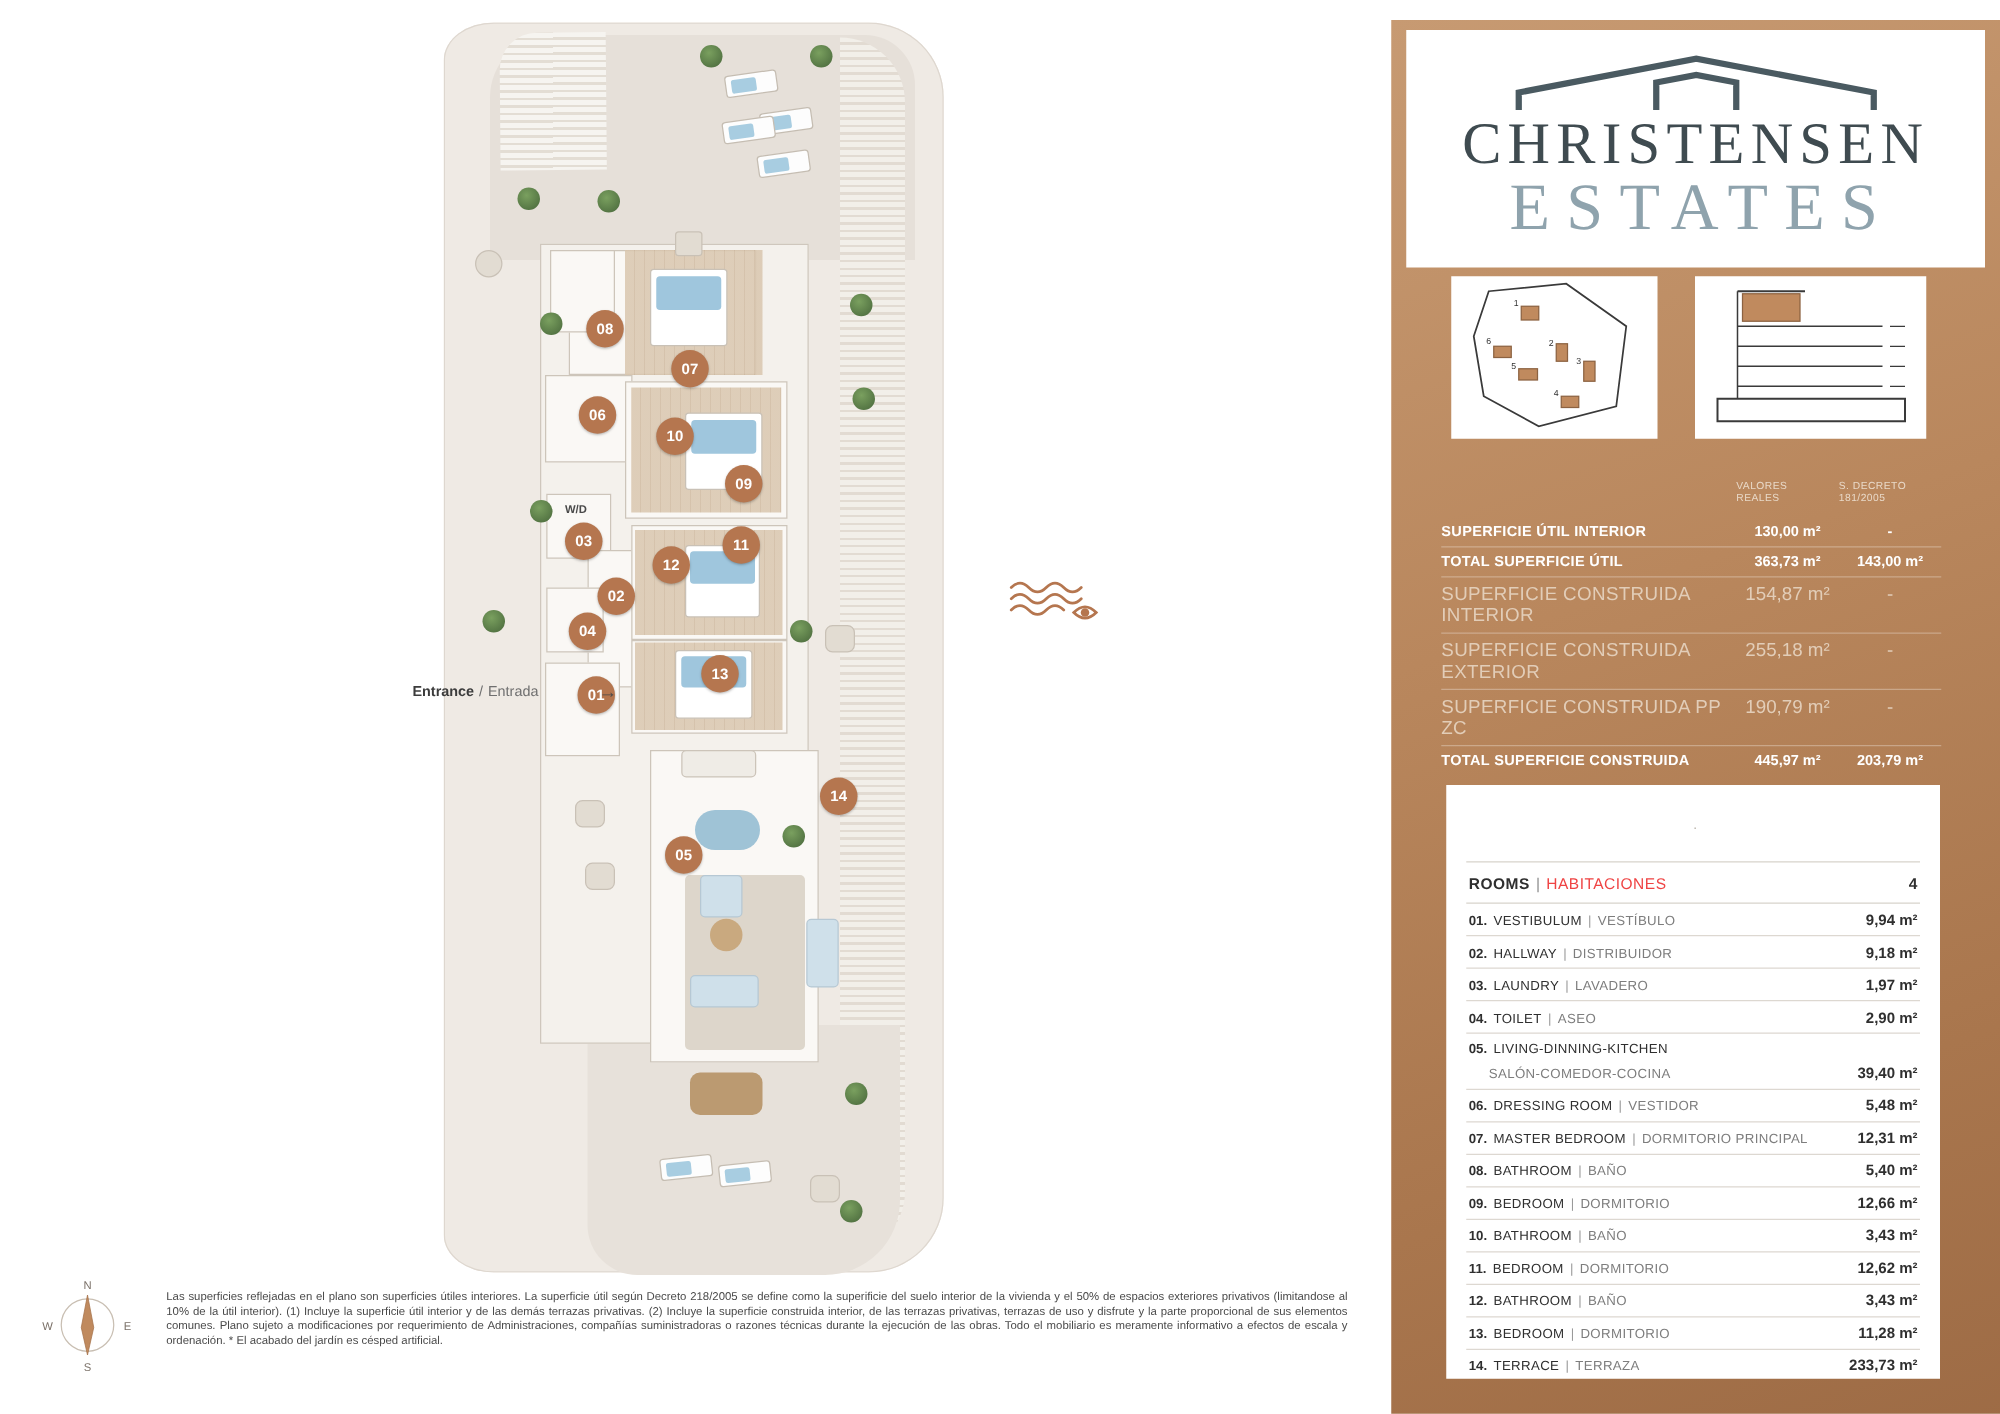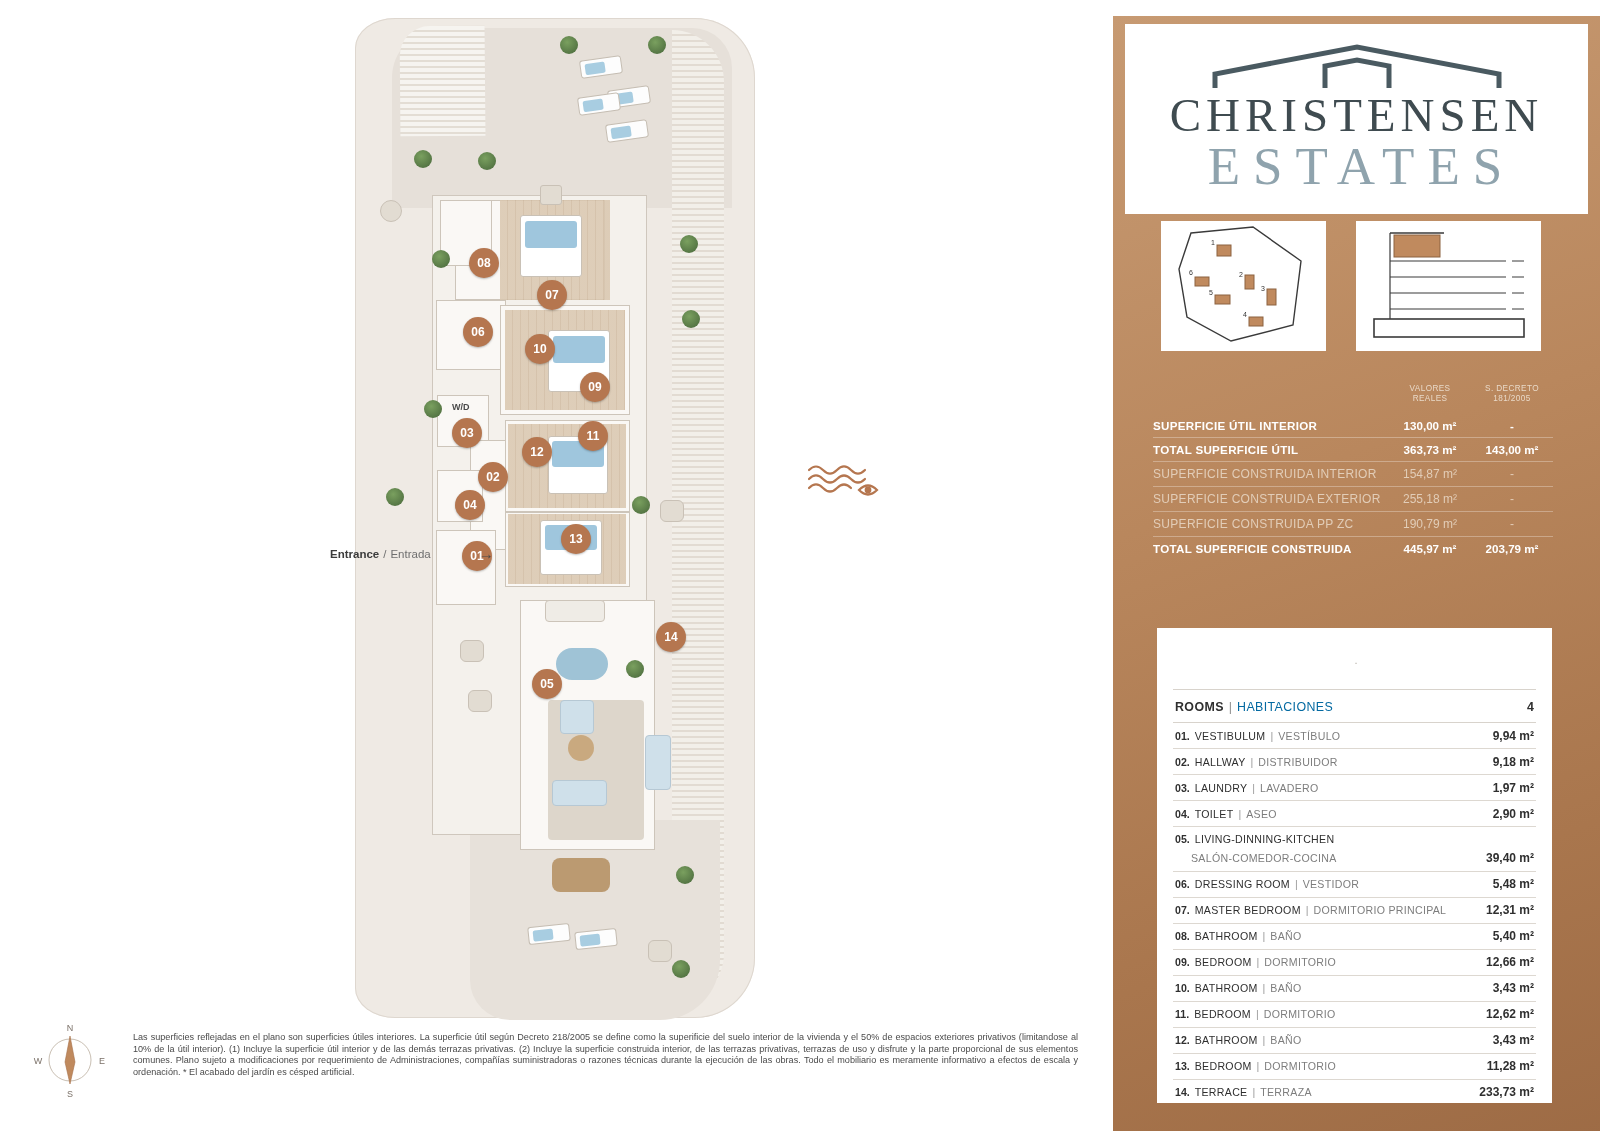--- a/index.html
+++ b/index.html
@@ -147,54 +147,54 @@
 
   .white-box { position:absolute; background:#ffffff; }
   #sitemap-box { left:48px; top:205px; width:165px; height:130px; }
   #section-box { left:243px; top:205px; width:185px; height:130px; }
 
   
   #areas {
     position:absolute; left:40px; top:368px; width:400px; color:#ffffff;
   }
   #areas .hdr {
-    display:flex; font-size:8.2px; color:#e9d9c8; text-align:center;
+    display:flex; font-size:8.2px; color:#e9d9c8; 
     letter-spacing:.4px; line-height:10px; margin-bottom:10px;
   }
   #areas .hdr .lbl { flex:1; }
   #areas .hdr .c1, #areas .hdr .c2 { width:82px; }
   #areas .row {
     display:flex; align-items:baseline;
     font-size:11.6px; padding:5px 0;
     border-bottom:1px solid rgba(255,255,255,.30);
   }
   #areas .row:first-of-type { border-top:1px solid rgba(255,255,255,.30); }
   #areas .row .lbl { flex:1; letter-spacing:.3px; }
   #areas .row .c1, #areas .row .c2 { width:82px; text-align:center; }
   #areas .strong { font-weight:bold; }
-  #areas .dim { color:#e2cdb8; font-size:12px; }
+  #areas .dim { color:#e2cdb8; font-size:15px; }
 
   
   #rooms-card {
     position:absolute; left:44px; top:612px; width:395px; height:475px;
     background:#ffffff;
     padding:18px 16px 10px 16px;
   }
   #rooms-card .topline { height:44px; border-bottom:1px solid #d8d3cc; position:relative;}
   #rooms-card .topline:after{
     content:"."; position:absolute; left:50%; top:8px; color:#b8b2a9; font-size:11px;
   }
   #rooms-head {
     display:flex; align-items:baseline;
     font-size:12.4px; padding:10px 2px 8px 2px;
     border-bottom:1px solid #d8d3cc;
   }
   #rooms-head .t1 { font-weight:bold; color:#2f2f2f; letter-spacing:.4px;}
   #rooms-head .sep { color:#8d8d8d; margin:0 5px; }
-  #rooms-head .t2 { color:#0369a1; letter-spacing:.4px;}
+  #rooms-head .t2 { color:#ef4444; letter-spacing:.4px;}
   #rooms-head .cnt { margin-left:auto; font-weight:bold; color:#2f2f2f;}
   .room-row {
     display:flex; align-items:baseline;
     font-size:10.6px; padding:5.5px 2px;
     border-bottom:1px solid #ddd8d1;
     color:#3a3a3a;
   }
   .room-row .num { font-weight:bold; margin-right:5px; color:#2f2f2f; }
   .room-row .en  { letter-spacing:.3px; color:#2f2f2f;}
   .room-row .sep { color:#9a9a9a; margin:0 5px;}

